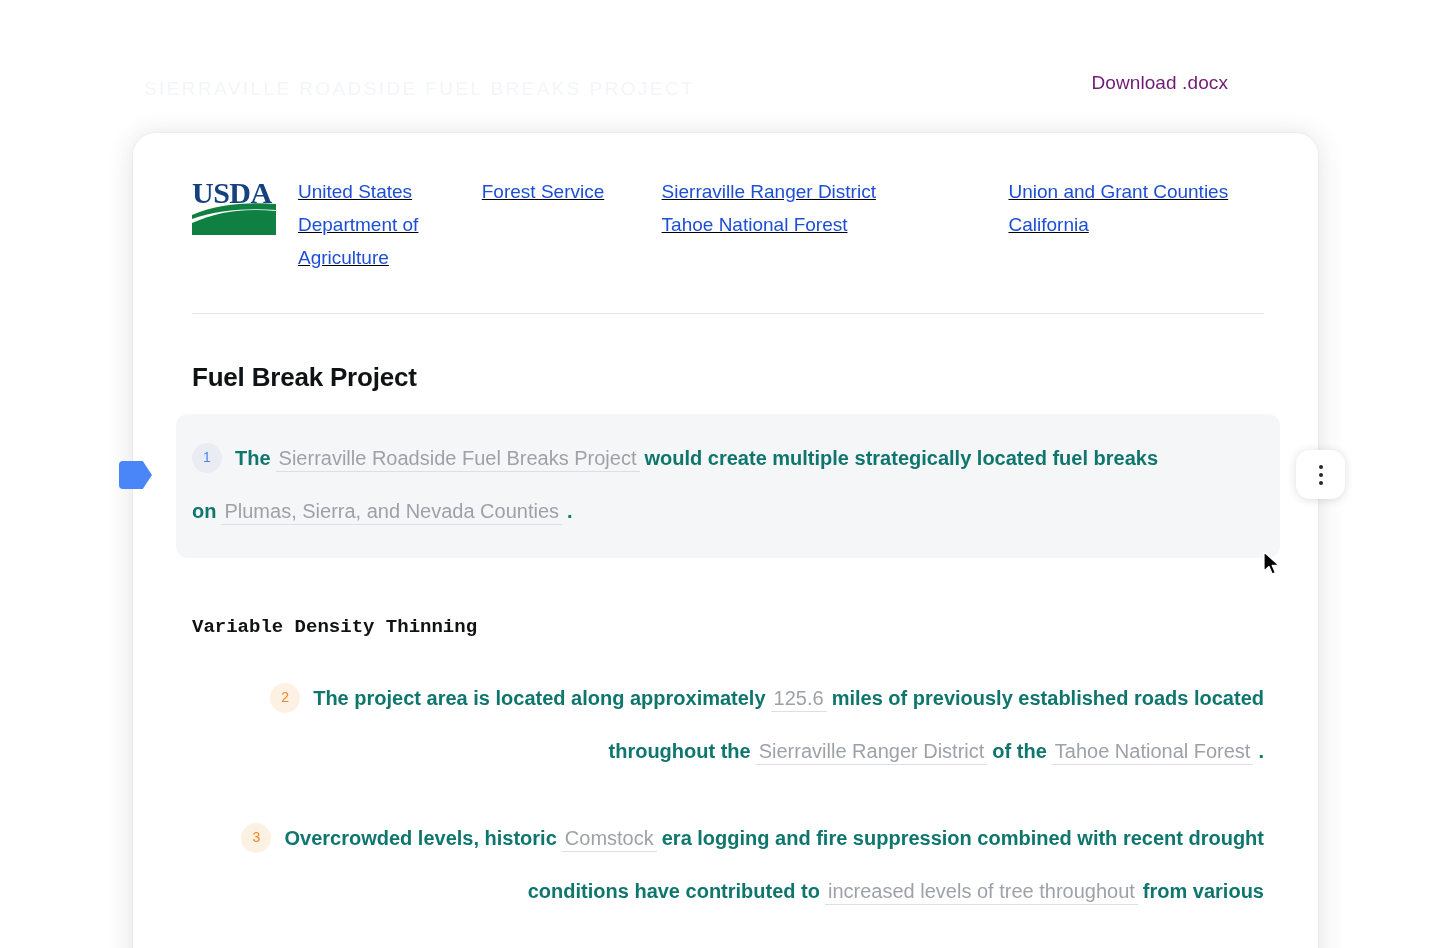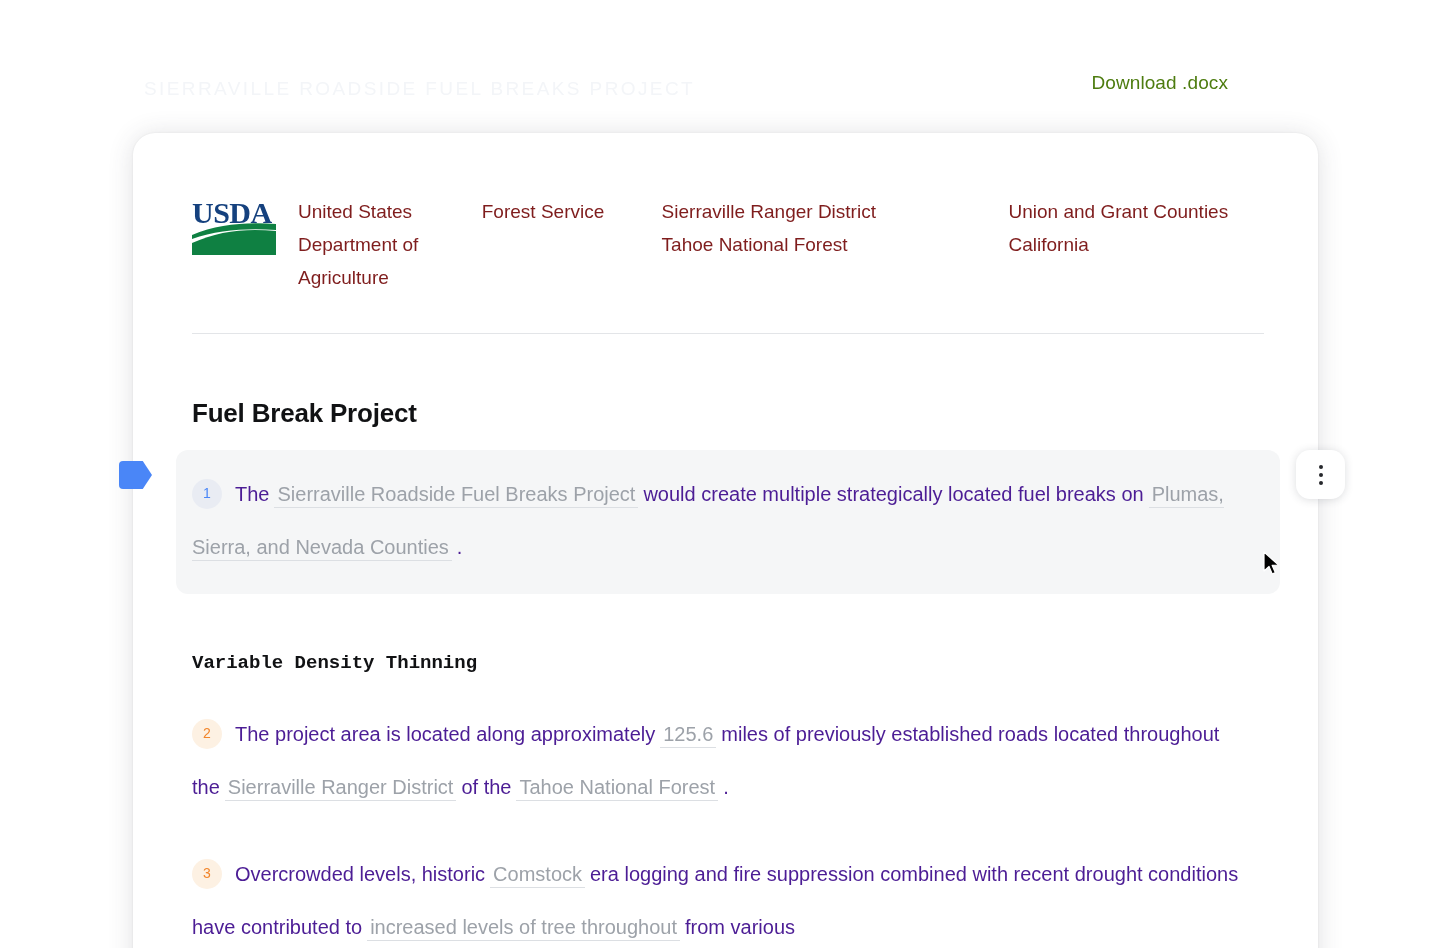--- a/index.html
+++ b/index.html
@@ -34,21 +34,21 @@
     left: 0;
     top: 0;
     width: 1442px;
     height: 133px;
   }
   .download-btn {
     position: absolute;
     right: 208px;
     top: 68px;
     font-size: 19px;
-    color: #4d7c0f;
+    color: #701a75;
     letter-spacing: 0.1px;
     background: none;
     border: none;
     padding: 4px 6px;
     cursor: pointer;
     font-family: "Liberation Sans", sans-serif;
     white-space: nowrap;
   }
 
   
@@ -69,50 +69,51 @@
     position: absolute;
     left: 59px;
     top: 0;
     width: 1072px;
   }
 
   
   .letterhead {
     display: flex;
     align-items: flex-start;
-    padding-top: 62px;
+    padding-top: 42px;
+    text-decoration: underline;
   }
   .usda-logo {
     width: 84px;
     height: 58px;
     flex: 0 0 84px;
     margin-top: 2px;
     margin-right: 22px;
   }
   .lh-col {
     font-size: 19px;
     line-height: 33px;
-    color: #7f1d1d;
+    color: #1d4ed8;
     white-space: pre-line;
   }
   .lh-col-1 { width: 187px; }
   .lh-col-2 { width: 183px; }
   .lh-col-3 { width: 353px; }
   .lh-col-4 { width: 260px; }
 
   .rule {
     margin-top: 39px;
     height: 1px;
     background: #e3e5e8;
     width: 1072px;
   }
 
   
   .doc-title {
-    margin-top: 64px;
+    margin-top: 48px;
     font-size: 26px;
     font-weight: bold;
     color: #111214;
     letter-spacing: -0.2px;
   }
 
   .para-block {
     position: relative;
     font-size: 20px;
     line-height: 53px;
@@ -121,20 +122,21 @@
   .para-block.highlight {
     background: #f5f6f7;
     border-radius: 12px;
     margin-left: -16px;
     margin-right: -16px;
     padding: 18px 16px 20px 16px;
     margin-top: 21px;
   }
   .para-block.plain {
     margin-top: 34px;
+    text-align: right;
   }
 
   .badge {
     display: inline-flex;
     align-items: center;
     justify-content: center;
     width: 30px;
     height: 30px;
     border-radius: 50%;
     font-size: 14px;
@@ -147,21 +149,21 @@
   .badge-blue  { background: #e9ecf3; color: #4a86f7; }
   .badge-amber { background: #fdf1e3; color: #f2862c; }
 
   .ph {
     color: #9da2a9;
     border-bottom: 1px solid #dcdfe3;
     padding: 0 3px 2px 3px;
     margin: 0 5px;
     cursor: text;
   }
-  .txt { color: #4c1d95; }
+  .txt { color: #0f766e; font-weight: bold; }
 
   .section-head {
     margin-top: 58px;
     font-size: 19px;
     font-weight: bold;
     color: #111214;
     font-family: Liberation Mono, monospace;
   }
 
   

